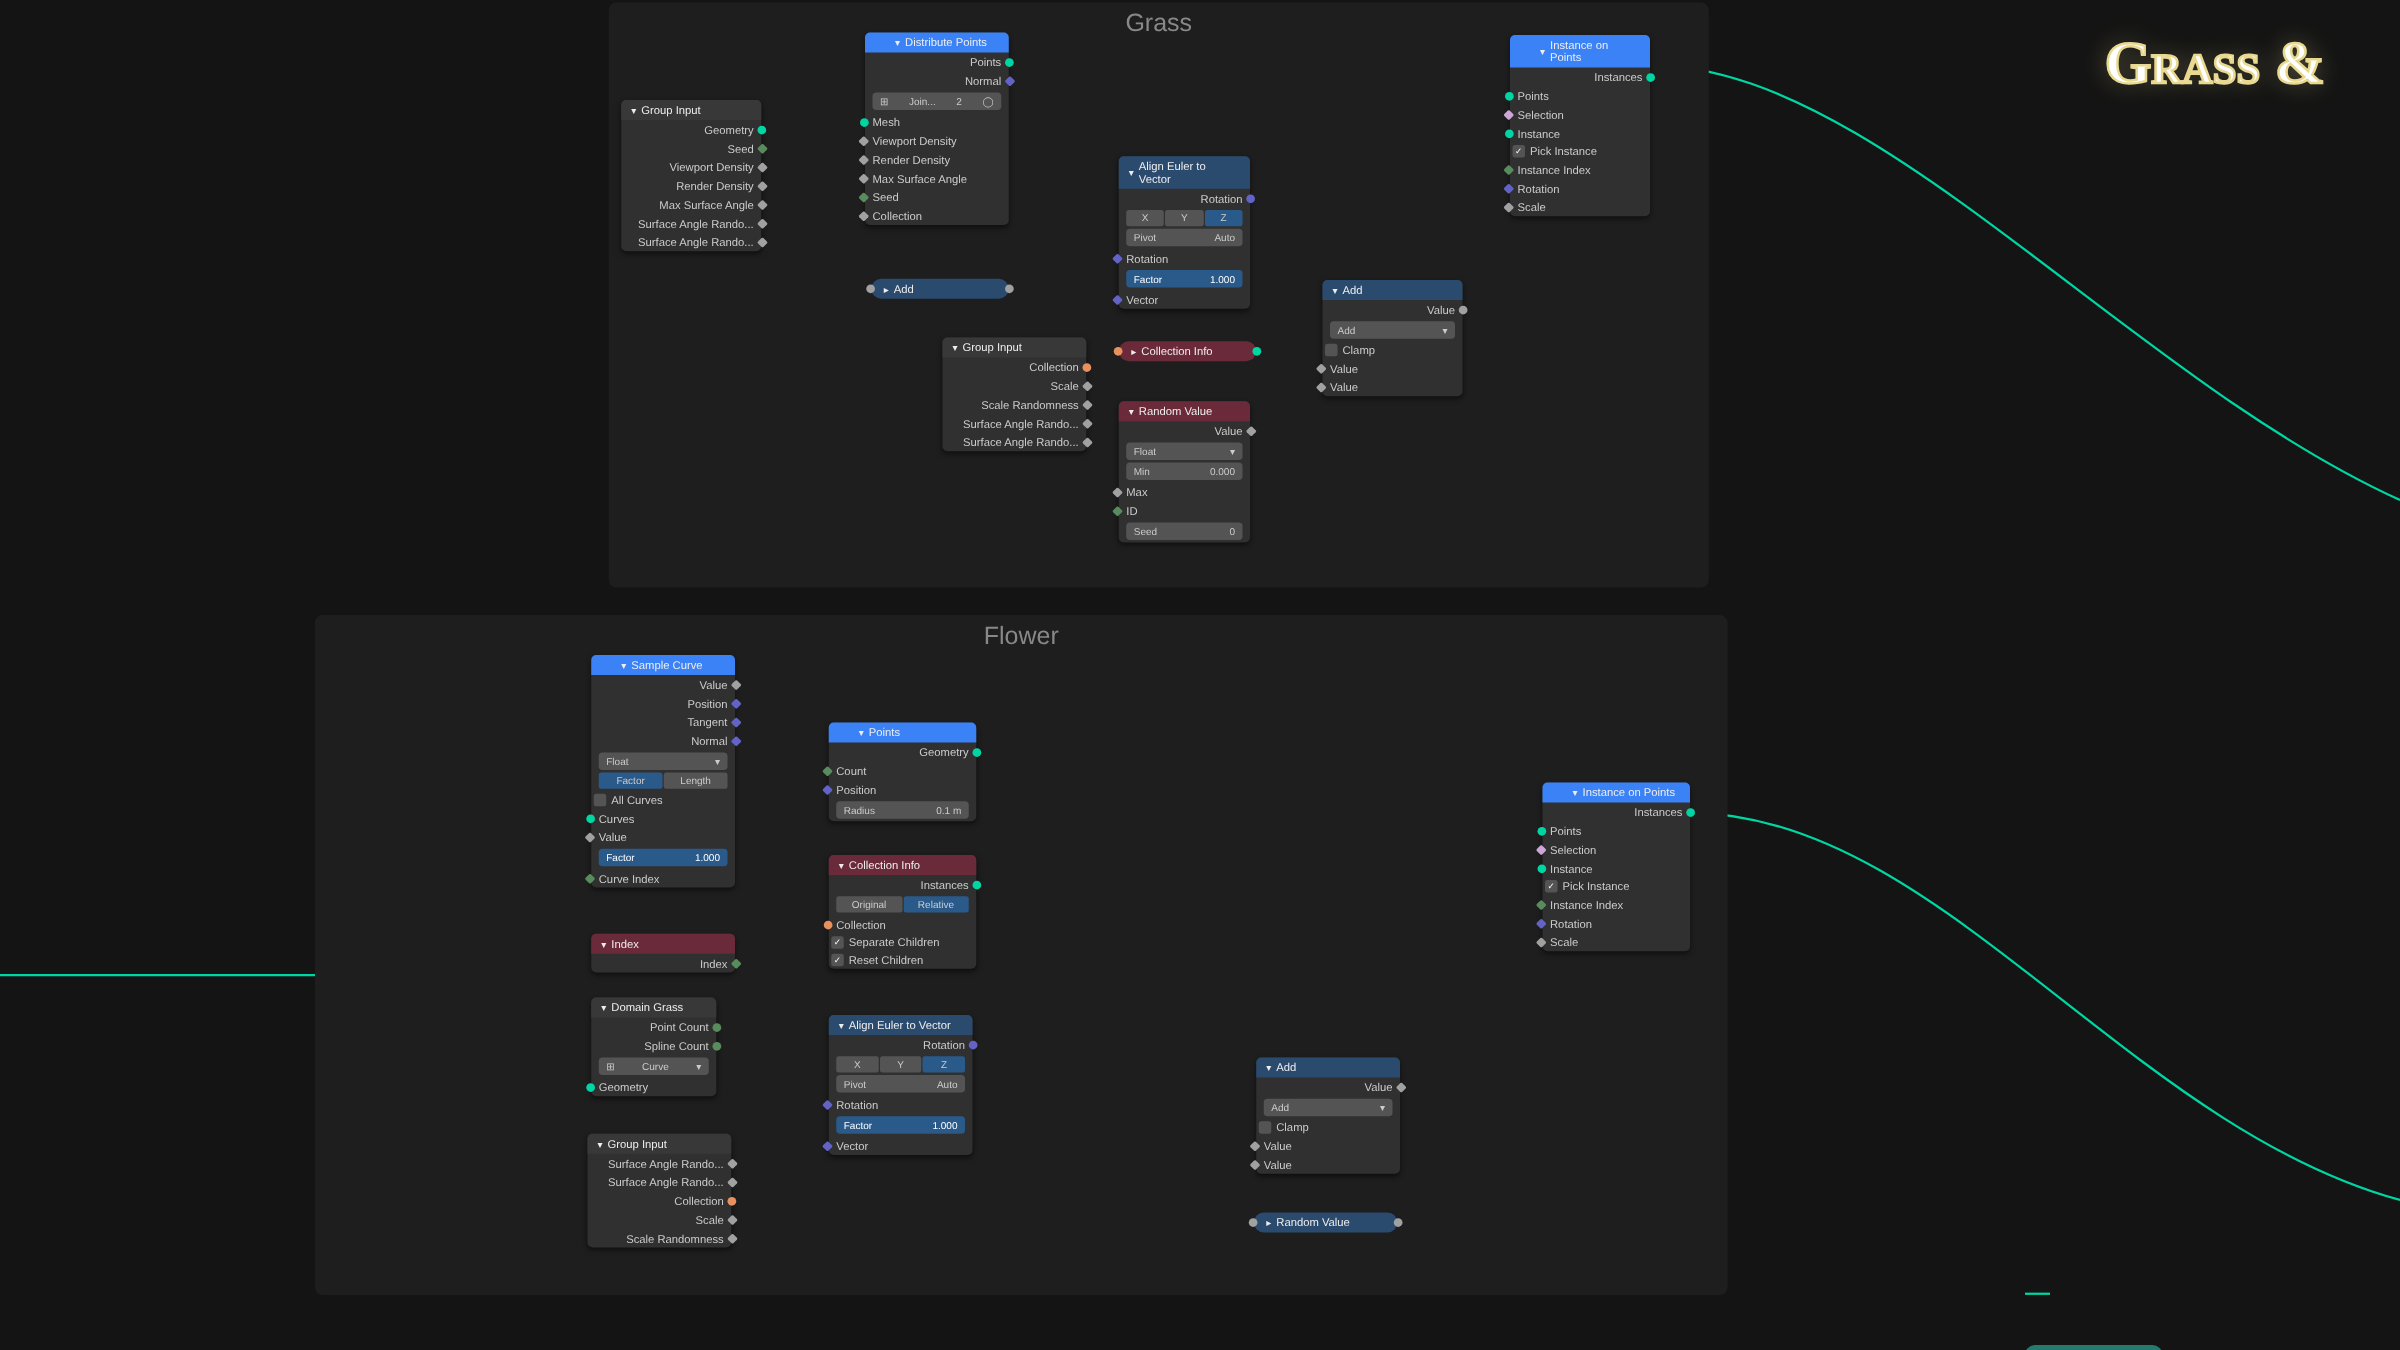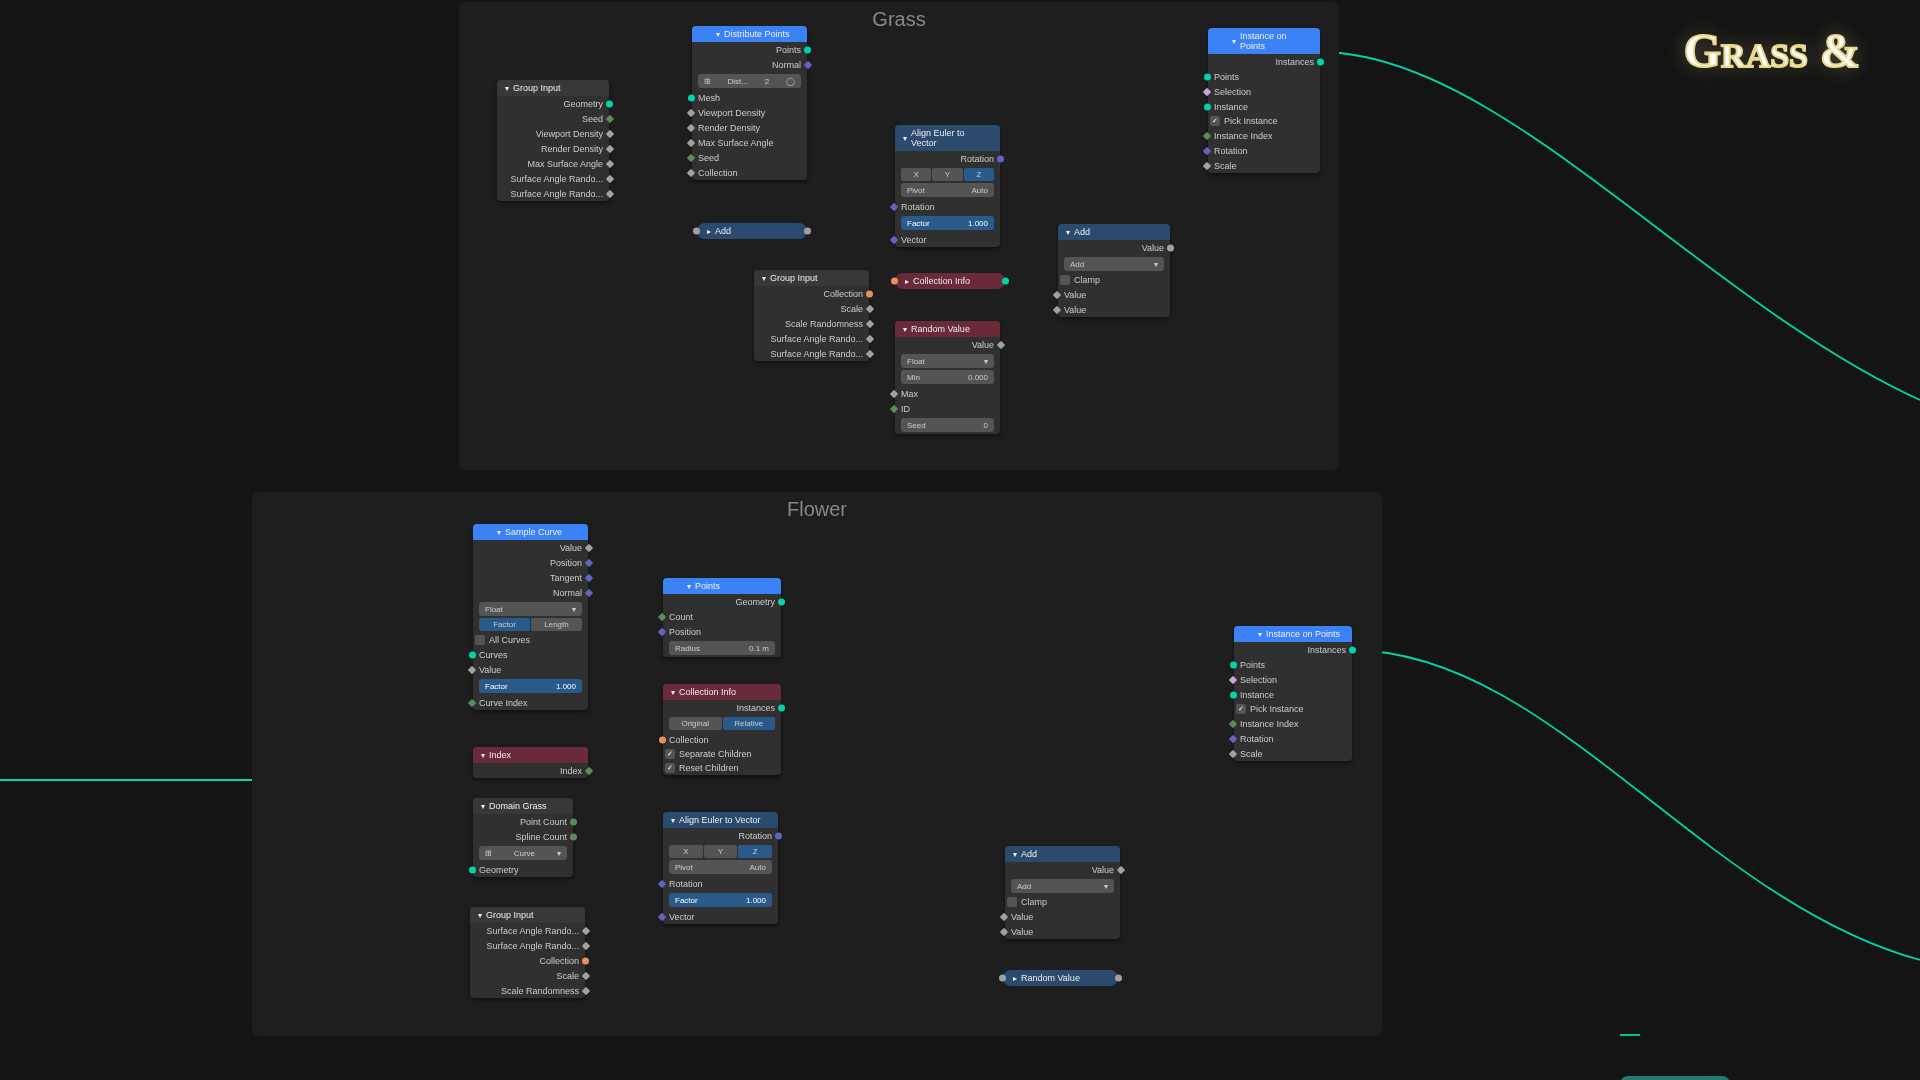--- a/index.html
+++ b/index.html
@@ -157,21 +157,21 @@
   <path class="w-vec" d="M 588 564 C 620 564 640 636 664 636"></path>
   <path class="w-solid" d="M 465 880 C 600 880 600 745 664 745"></path>
   <path class="w-float" d="M 581 821 C 620 821 630 621 664 621"></path>
   <path class="w-vec" d="M 778 835 C 850 835 850 755 1236 750"></path>
   <path class="w-float" d="M 582 960 C 700 960 900 940 1005 930"></path>
   <path class="w-float" d="M 582 980 C 700 980 900 950 1005 946"></path>
   <path class="w-float" d="M 1120 869 C 1150 869 1200 768 1236 768"></path>
   <path class="w-float" d="M 1115 976 C 1150 976 1200 768 1236 768"></path>
 </svg>
 
-<div class="frame" style="left:459px;top:2px;width:880px;height:468px;">
+<div class="frame" style="left:487px;top:2px;width:880px;height:468px;">
   <div class="frame-title">Grass</div>
 </div>
 
 <div class="frame" style="left:252px;top:492px;width:1130px;height:544px;">
   <div class="frame-title">Flower</div>
 </div>
 
 <div class="node" style="left:497px;top:80px;width:112px;">
   <div class="node-header hdr-dark">Group Input</div>
   <div class="node-body">
@@ -212,21 +212,21 @@
     <div class="row right">
         <span>Points</span>
         <span class="socket out sk-geom"></span>
       </div>
     <div class="row right">
         <span>Normal</span>
         <span class="socket out sk-vec diamond"></span>
       </div>
     <div class="field">
         <span>⊞</span>
-        <span>Dist...</span>
+        <span>Join...</span>
         <span>2</span>
         <span>◯</span>
       </div>
     <div class="row left">
         <span class="socket in sk-geom"></span>
         <span>Mesh</span>
       </div>
     <div class="row left">
         <span class="socket in sk-float diamond"></span>
         <span>Viewport Density</span>

